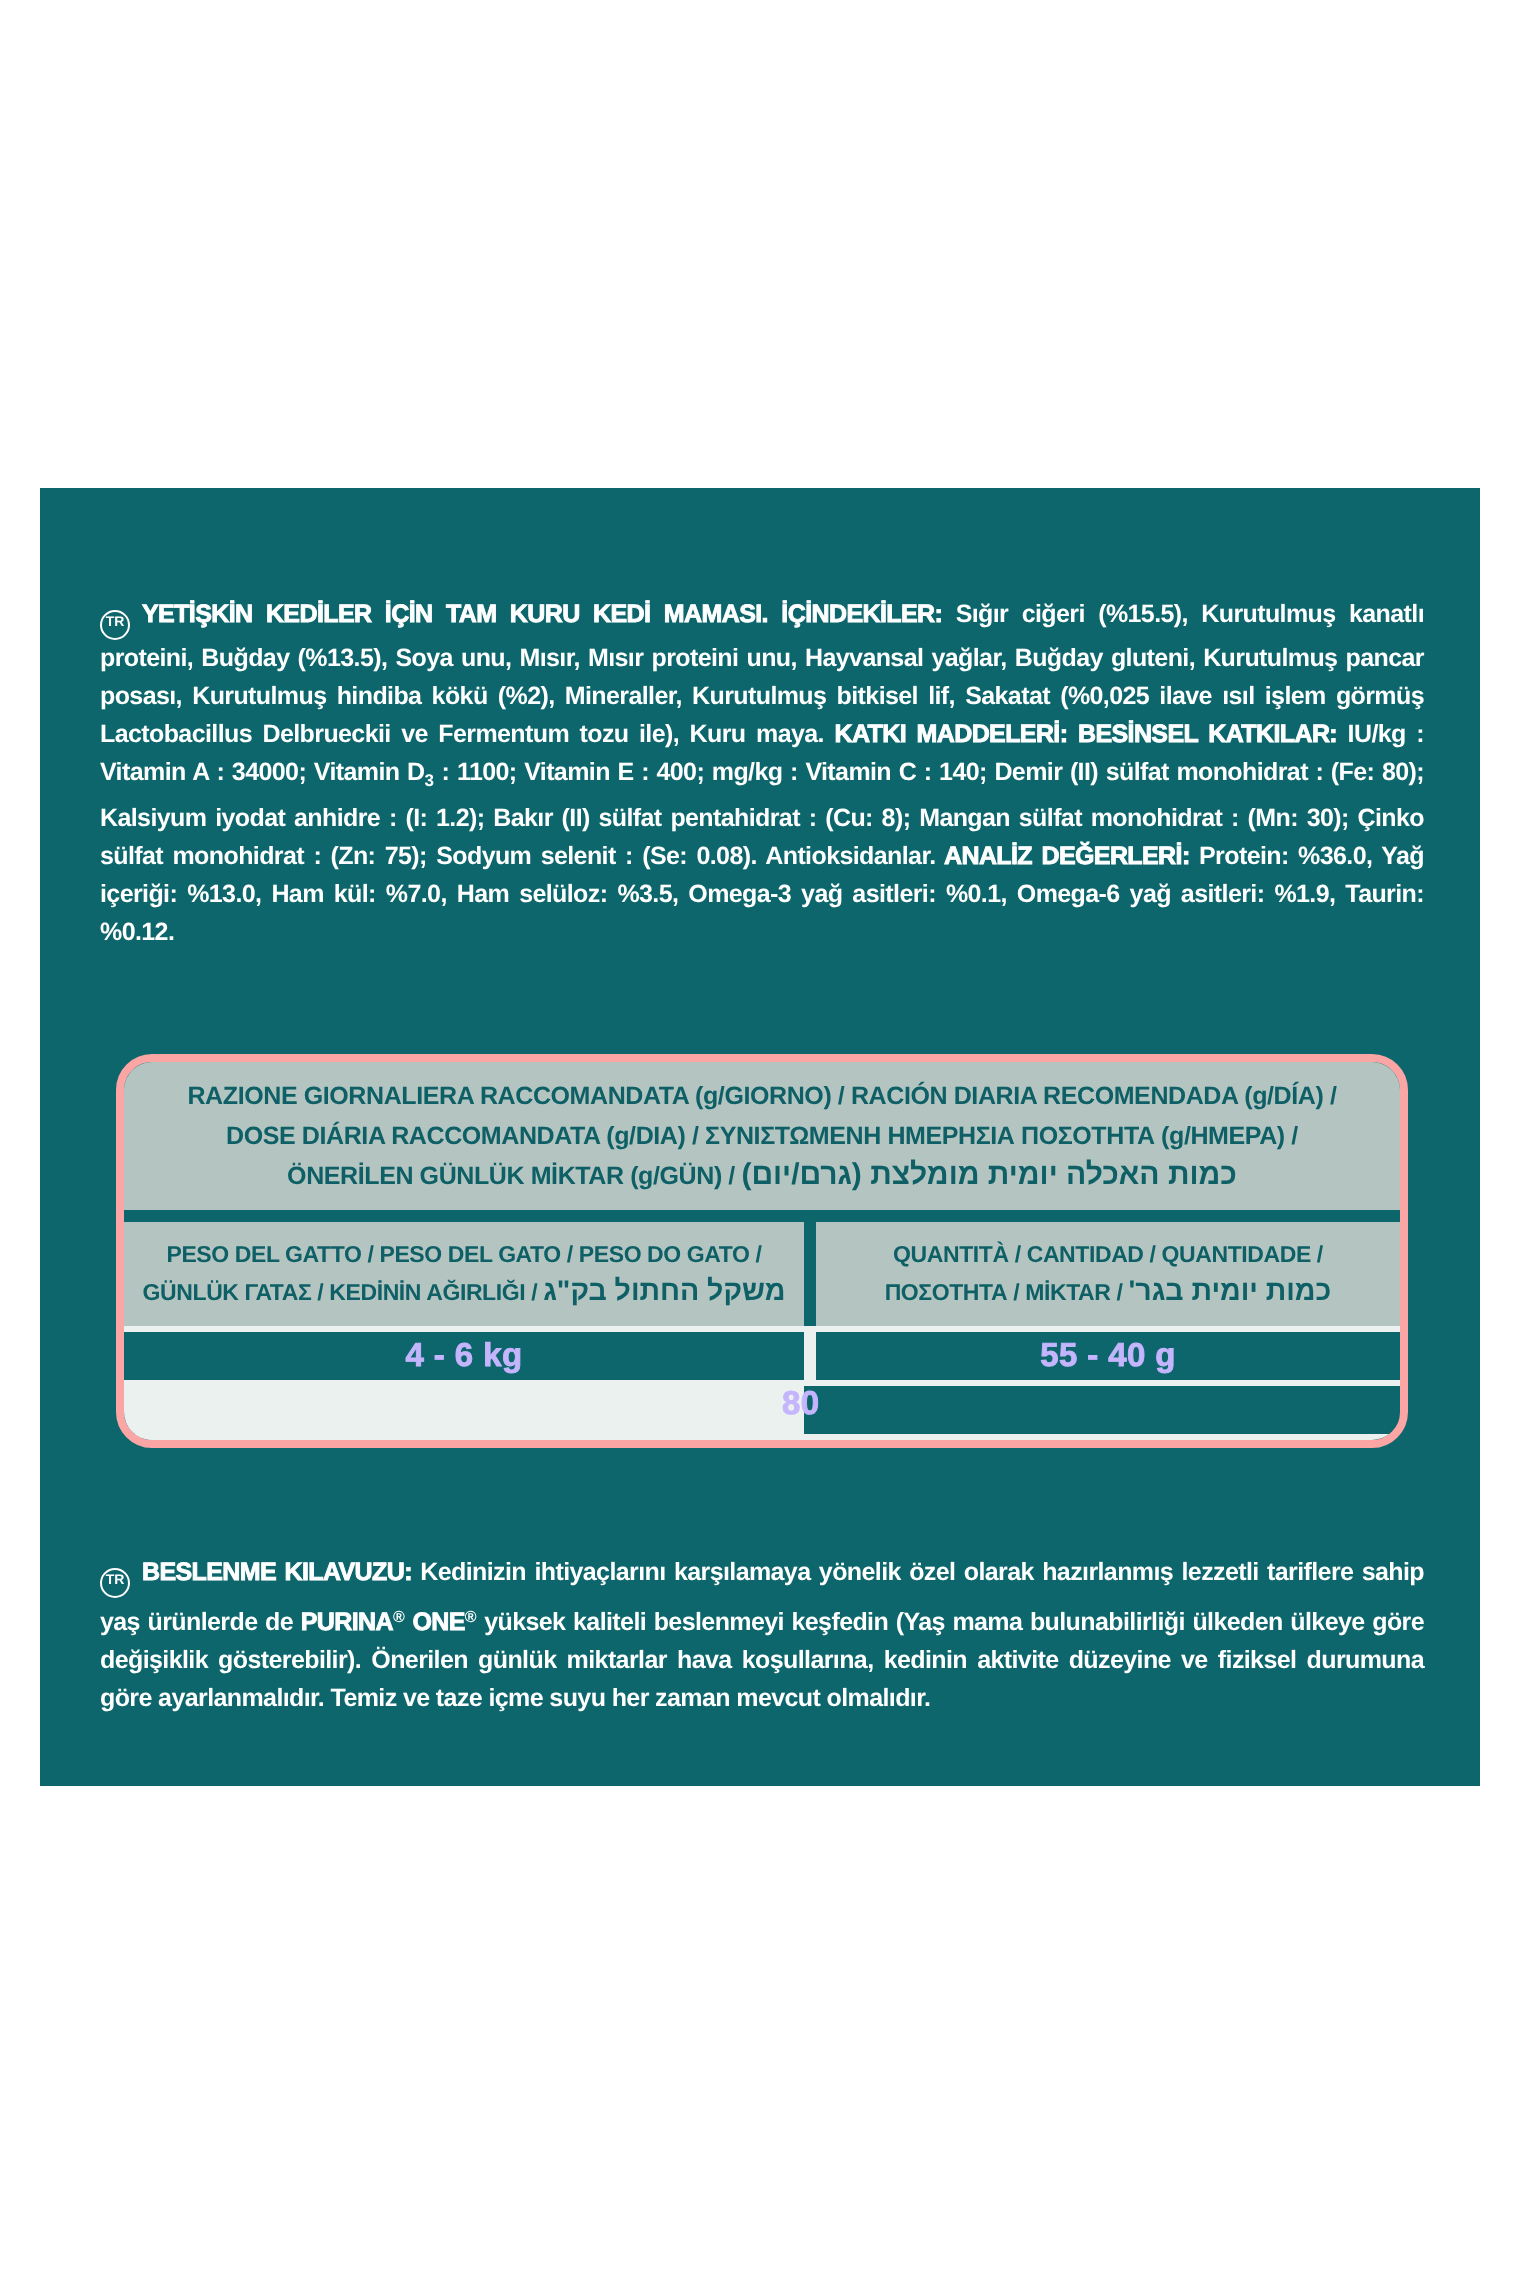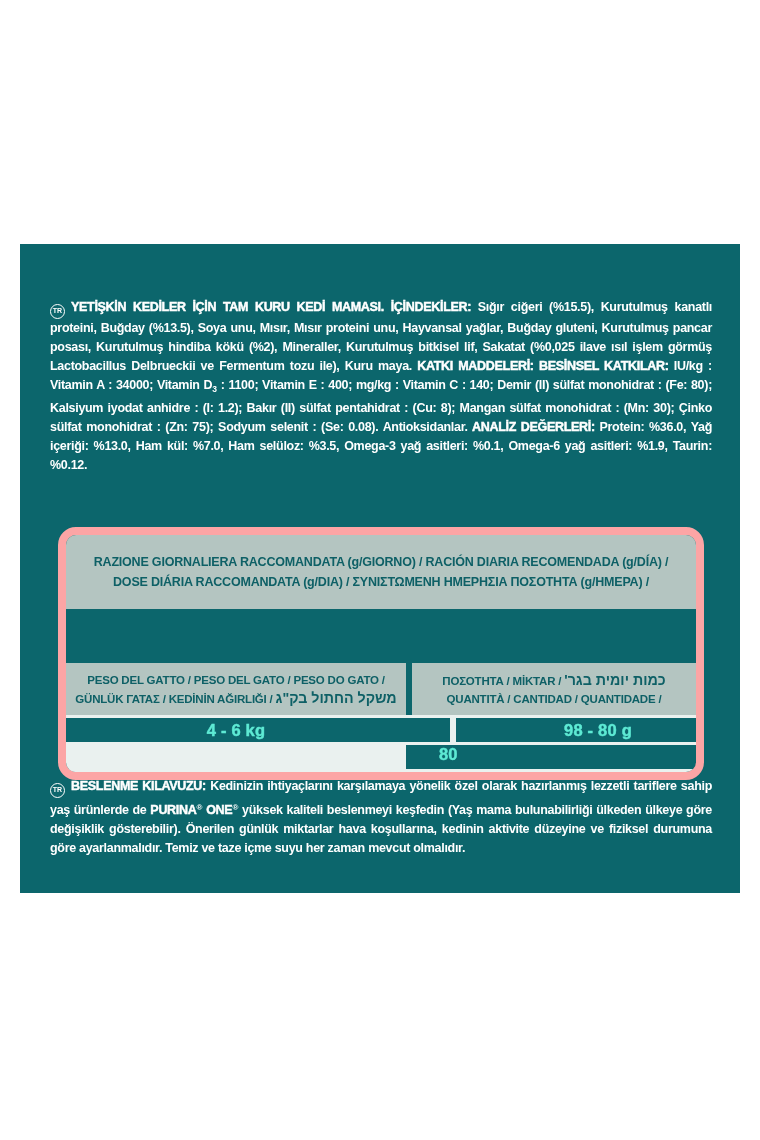--- a/index.html
+++ b/index.html
@@ -23,39 +23,39 @@
   .sup { font-size:8px; vertical-align:4px; letter-spacing:0; }
   .trb {
     display:inline-block; width:15px; height:15px; box-sizing:border-box;
     border:1.5px solid #ffffff; border-radius:50%;
     font-size:7px; font-weight:700; line-height:12px; text-align:center;
     letter-spacing:0; margin-right:6px; vertical-align:-2.5px;
   }
   
   .ftable {
     position:absolute; left:38px; top:283px; width:646px;
-    box-sizing:border-box; border:8px solid #fca5a5; border-radius:18px;
+    box-sizing:border-box; border:4px solid #fca5a5; border-radius:18px;
     overflow:hidden;
   }
   .ft-main {
     height:74px; background:#b4c5c1; color:#0e6066;
     display:flex; flex-direction:column; justify-content:center;
     text-align:center; font-size:12.5px; line-height:20px; font-weight:700;
     letter-spacing:-0.2px;
   }
   .ft-gap { height:6px; }
-  .ft-cols { display:grid; grid-template-columns:340px 6px 1fr; height:52px;margin-top:48px; }
+  .ft-cols { display:grid; grid-template-columns:340px 6px 1fr; height:52px; }
   .ft-cell {
     background:#b4c5c1; color:#0e6066;
     display:flex; flex-direction:column; justify-content:center;
     text-align:center; font-size:11.5px; line-height:18px; font-weight:700;
     letter-spacing:-0.2px;
   }
   .ft-hsep { height:3px; background:#eaf1ef; }
-  .ft-row { display:grid; grid-template-columns:340px 6px 1fr; height:24px; color:#5eead4;gap:44px; }
+  .ft-row { display:grid; grid-template-columns:340px 6px 1fr; height:24px; color:#c4b5fd; }
   .ft-row .vdiv { background:#eaf1ef; }
   .ft-val {
     display:flex; align-items:center; justify-content:center;
     font-size:16.5px; font-weight:700; letter-spacing:0.2px;
   }
   .heb { font-size:1.24em; letter-spacing:0; }
   .ft-main .heb { font-size:15px; }
 </style>
 </head>
 <body>
@@ -64,38 +64,39 @@
   <div class="panel">
 
     <p class="para" id="ingredients-para">
       <span class="trb">TR</span><span class="hv">YETİŞKİN KEDİLER İÇİN TAM KURU KEDİ MAMASI. İÇİNDEKİLER: </span><span>Sığır ciğeri (%15.5), Kurutulmuş kanatlı proteini, Buğday (%13.5), Soya unu, Mısır, Mısır proteini unu, Hayvansal yağlar, Buğday gluteni, Kurutulmuş pancar posası, Kurutulmuş hindiba kökü (%2), Mineraller, Kurutulmuş bitkisel lif, Sakatat (%0,025 ilave ısıl işlem görmüş Lactobacillus Delbrueckii ve Fermentum tozu ile), Kuru maya. </span><span class="hv">KATKI MADDELERİ: BESİNSEL KATKILAR: </span><span>IU/kg : Vitamin A : 34000; Vitamin D</span><span class="sub">3</span><span> : 1100; Vitamin E : 400; mg/kg : Vitamin C : 140; Demir (II) sülfat monohidrat : (Fe: 80); Kalsiyum iyodat anhidre : (I: 1.2); Bakır (II) sülfat pentahidrat : (Cu: 8); Mangan sülfat monohidrat : (Mn: 30); Çinko sülfat monohidrat : (Zn: 75); Sodyum selenit : (Se: 0.08). Antioksidanlar. </span><span class="hv">ANALİZ DEĞERLERİ: </span><span>Protein: %36.0, Yağ içeriği: %13.0, Ham kül: %7.0, Ham selüloz: %3.5, Omega-3 yağ asitleri: %0.1, Omega-6 yağ asitleri: %1.9, Taurin: %0.12.</span>
     </p>
 
     <div class="ftable">
       <div class="ft-main">
         <div>RAZIONE GIORNALIERA RACCOMANDATA (g/GIORNO) / RACIÓN DIARIA RECOMENDADA (g/DÍA) /</div>
         <div>DOSE DIÁRIA RACCOMANDATA (g/DIA) / ΣΥΝΙΣΤΩΜΕΝΗ ΗΜΕΡΗΣΙΑ ΠΟΣΟΤΗΤΑ (g/ΗΜΕΡΑ) /</div>
+        <div><span>ÖNERİLEN GÜNLÜK MİKTAR (g/GÜN) / </span><span class="heb" dir="rtl">כמות האכלה יומית מומלצת (גרם/יום)</span></div>
       </div>
       <div class="ft-gap"></div>
       <div class="ft-cols">
         <div class="ft-cell">
           <div>PESO DEL GATTO / PESO DEL GATO / PESO DO GATO /</div>
           <div><span>GÜNLÜK ΓΑΤΑΣ / KEDİNİN AĞIRLIĞI / </span><span class="heb" dir="rtl">משקל החתול בק"ג</span></div>
         </div>
         <div></div>
         <div class="ft-cell">
+          <div>QUANTITÀ / CANTIDAD / QUANTIDADE /</div>
           <div><span>ΠΟΣΟΤΗΤΑ / MİKTAR / </span><span class="heb" dir="rtl">כמות יומית בגר'</span></div>
-          <div>QUANTITÀ / CANTIDAD / QUANTIDADE /</div>
         </div>
       </div>
       <div class="ft-hsep"></div>
       <div class="ft-row">
         <div class="ft-val hv">4 - 6 kg</div>
         <div class="vdiv"></div>
-        <div class="ft-val hv">98 - 80 g</div>
+        <div class="ft-val hv">55 - 40 g</div>
       </div>
       <div class="ft-hsep"></div>
       <div class="ft-row">
         <div class="vdiv"></div>
         <div class="ft-val hv">80 - 146 g</div>
       </div>
       <div class="ft-hsep"></div>
     </div>
 
     <p class="para" id="guide-para">

